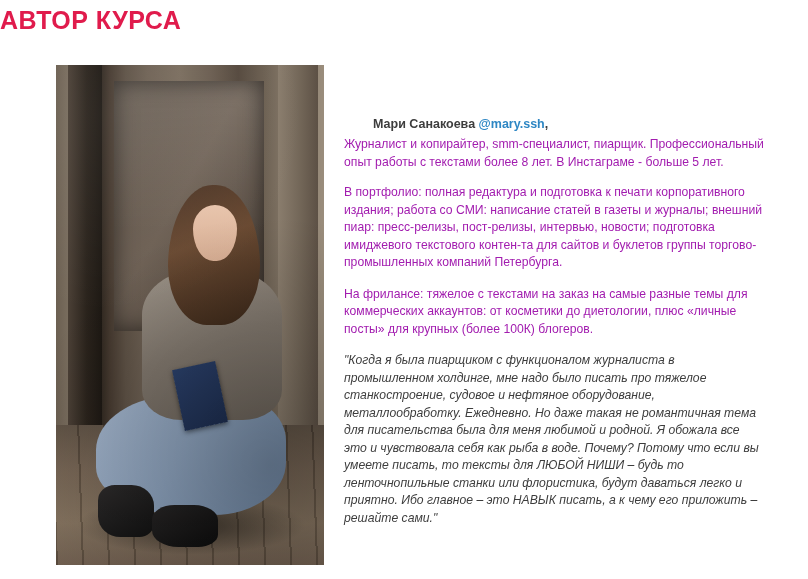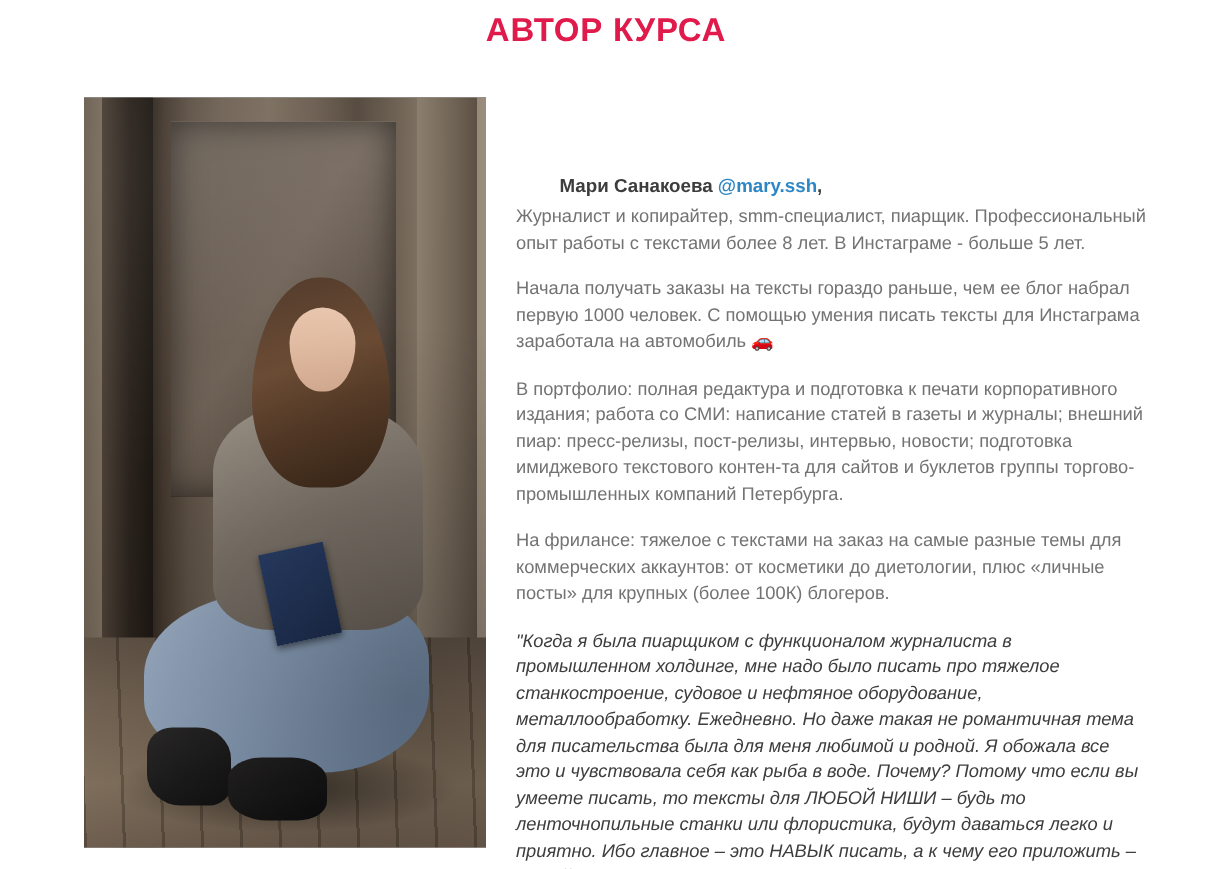--- a/index.html
+++ b/index.html
@@ -15,23 +15,22 @@
     color: #3d3d3d;
     overflow: hidden;
   }
   .page {
     position: relative;
     width: 808px;
     height: 579px;
     background: #ffffff;
   }
   .page-title {
-    text-align: center;
     color: #e01b4c;
-    font-size: 22px;
+    font-size: 25px;
     font-weight: bold;
     letter-spacing: 0.5px;
     margin: 5px 0 0 0;
     padding: 0;
     line-height: 30px;
   }
   .content {
     display: flex;
     align-items: flex-start;
     padding: 30px 36px 0 56px;
@@ -171,21 +170,21 @@
     padding-left: 29px;
   }
   .handle {
     color: #2e87c4;
     font-weight: bold;
   }
   p.body {
     font-size: 12.2px;
     line-height: 17.5px;
     margin: 0 0 14px 0;
-    color: #737373;
+    color: #a21caf;
   }
   p.body.tight { margin-bottom: 13px; }
   .quote {
     font-style: italic;
     font-size: 12.2px;
     line-height: 17.5px;
     margin: 0 0 14px 0;
     color: #3d3d3d;
   }
 </style>
@@ -220,21 +219,20 @@
 
     <div class="text-col">
 
       <div class="lead-name">
         <span>Мари Санакоева</span>
         <span class="handle">@mary.ssh</span><span>,</span>
       </div>
 
       <p class="body tight">Журналист и копирайтер, smm-специалист, пиарщик. Профессиональный опыт работы с текстами более 8 лет. В Инстаграме - больше 5 лет.</p>
 
-      <p class="body">Начала получать заказы на тексты гораздо раньше, чем ее блог набрал первую 1000 человек. С помощью умения писать тексты для Инстаграма заработала на автомобиль 🚗</p>
 
       <p class="body">В портфолио: полная редактура и подготовка к печати корпоративного издания; работа со СМИ: написание статей в газеты и журналы; внешний пиар: пресс-релизы, пост-релизы, интервью, новости; подготовка имиджевого текстового контен-та для сайтов и буклетов группы торгово-промышленных компаний Петербурга.</p>
 
       <p class="body">На фрилансе: тяжелое с текстами на заказ на самые разные темы для коммерческих аккаунтов: от косметики до диетологии, плюс «личные посты» для крупных (более 100К) блогеров.</p>
 
       <p class="quote">"Когда я была пиарщиком с функционалом журналиста в промышленном холдинге, мне надо было писать про тяжелое станкостроение, судовое и нефтяное оборудование, металлообработку. Ежедневно. Но даже такая не романтичная тема для писательства была для меня любимой и родной. Я обожала все это и чувствовала себя как рыба в воде. Почему? Потому что если вы умеете писать, то тексты для ЛЮБОЙ НИШИ – будь то ленточнопильные станки или флористика, будут даваться легко и приятно. Ибо главное – это НАВЫК писать, а к чему его приложить – решайте сами."</p>
 
     </div>
   </div>
 </div>

